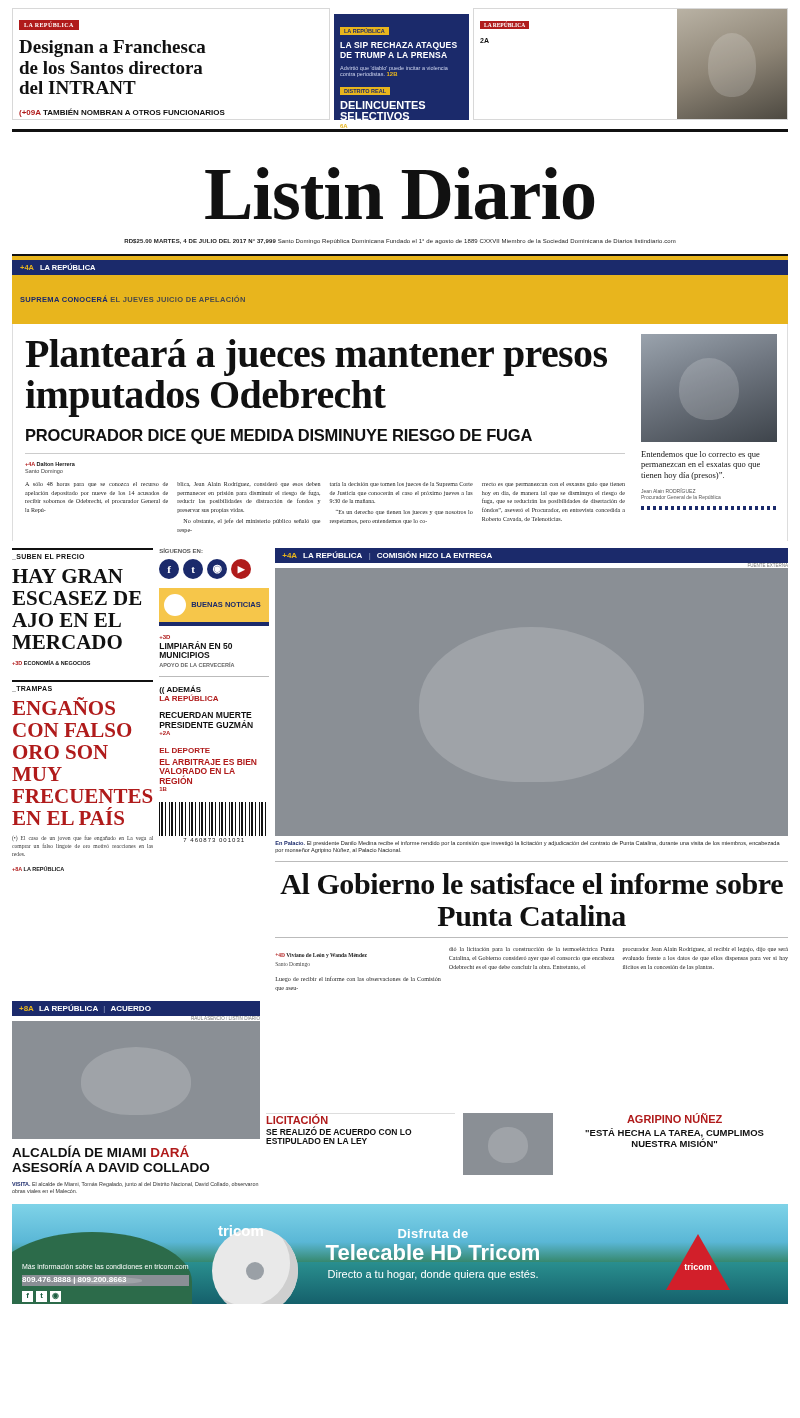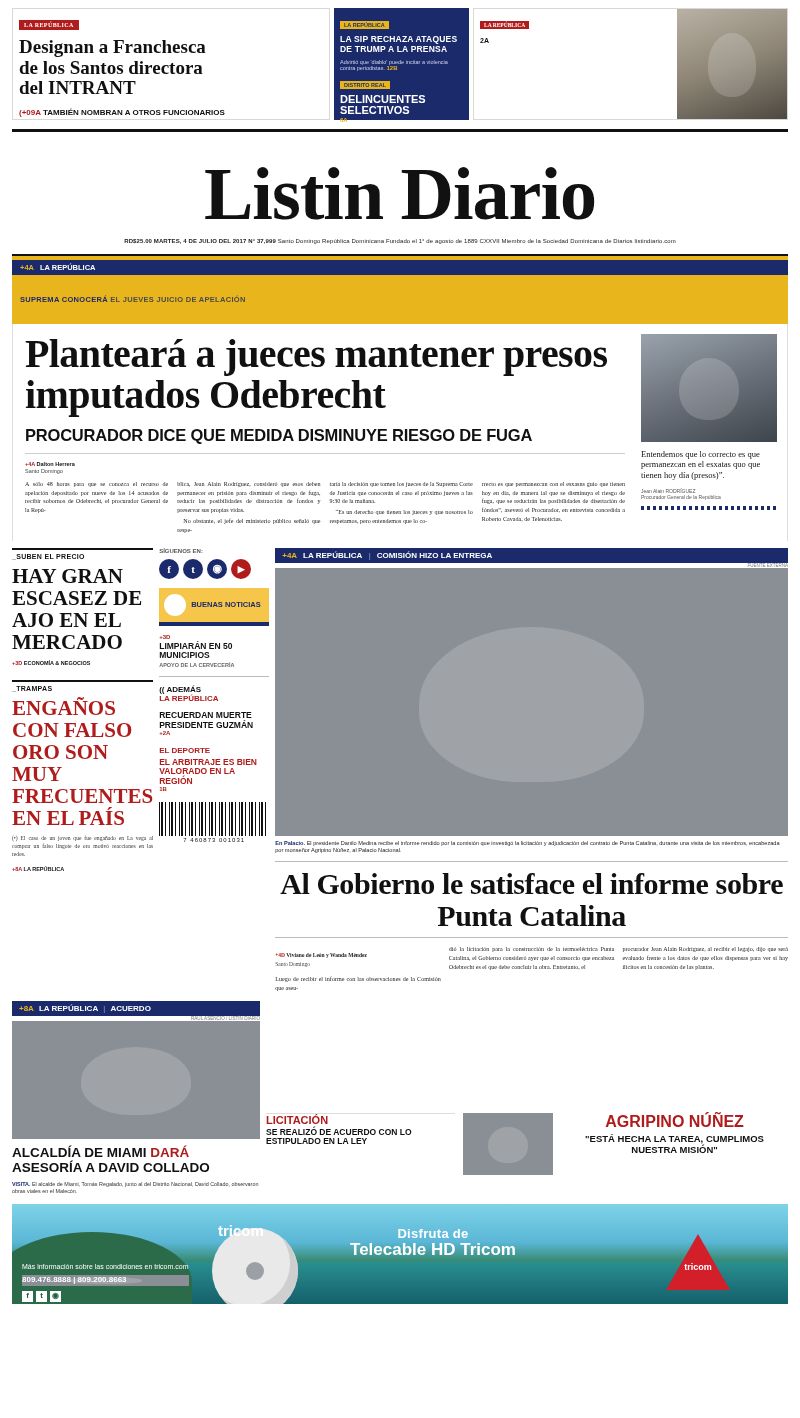--- a/index.html
+++ b/index.html
@@ -14,21 +14,21 @@
 
   
   .topstrip { display: flex; gap: 4px; height: 112px; }
   .ts-left { flex: 0 0 318px; background: #ffffff; border: 1px solid #d8d8d8; position: relative; padding: 4px 6px; }
   .ts-tag { background: #b01b1b; color: #fff; font-size: 6px; font-weight: bold; letter-spacing: .4px; padding: 2px 5px; display: inline-block; font-family: "Liberation Serif", serif;}
   .ts-head { font-family: "Liberation Serif", serif; font-weight: bold; font-size: 19px; line-height: 1.08; margin-top: 6px; color: #111; }
   .ts-sub { font-size: 8px; font-weight: bold; margin-top: 9px; color: #111; }
   .ts-sub .num { color: #b01b1b; }
   .ts-photo { position: absolute; right: 0; top: 0; bottom: 0; width: 110px; overflow: hidden; }
 
-  .ts-mid { flex: 0 0 135px; background: #1b2a6b; color: #fff; padding: 5px 6px; position: relative; }
+  .ts-mid { flex: 0 0 135px; background: #1b2a6b; color: #fff; padding: 5px 6px; position: relative; margin-top: 6px; }
   .ts-mid .kicker { background: #e8b51d; color: #1b2a6b; font-size: 5.5px; font-weight: bold; padding: 1px 4px; display: inline-block; }
   .ts-mid .h { font-size: 8.5px; font-weight: bold; line-height: 1.15; margin-top: 4px; letter-spacing: .2px; }
   .ts-mid .dek { font-size: 5.5px; line-height: 1.25; margin-top: 4px; color: #cfd6ef; }
   .ts-mid .pill { background: #e8b51d; color: #1b2a6b; font-size: 5.5px; font-weight: bold; padding: 1px 4px; display: inline-block; margin-top: 6px; }
   .ts-mid .h2 { font-size: 11px; font-weight: bold; line-height: 1.05; margin-top: 3px; }
   .ts-mid .pg { color: #e8b51d; font-size: 6px; font-weight: bold; }
 
   .ts-right { flex: 1; background: #ffffff; border: 1px solid #d8d8d8; position: relative; padding: 4px 6px; overflow:hidden; }
   .ts-right .tag { background: #b01b1b; color: #fff; font-size: 5.5px; font-weight: bold; padding: 1px 4px; display:inline-block; font-family:"Liberation Serif",serif;}
   .ts-right .h { font-family: "Liberation Sans", sans-serif; font-weight: bold; font-size: 11px; line-height: 1.08; margin-top: 5px; width: 96px; }
@@ -132,36 +132,36 @@
   .bl-h .red { color: #b01b1b; }
   .bl-cap { font-size: 5.4px; line-height: 1.35; margin-top: 6px; color:#333; }
   .bl-cap b { color:#1b2a6b; }
 
   .bottomcols { display:flex; gap: 8px; margin-top: 7px; }
   .bc { flex:1; font-family:"Liberation Serif",serif; font-size:6.1px; line-height:1.45; text-align: justify; color:#222;}
   .licit { background: #fff; border-top:1px solid #ddd; }
   .licit .t { color: #b01b1b; font-size: 11px; font-weight: bold; }
   .licit .s { font-size: 8.5px; font-weight: bold; line-height: 1.12; margin-top: 2px; }
   .agrip { text-align: center; }
-  .agrip .t { color: #b01b1b; font-size: 16px; font-weight: bold; }
+  .agrip .t { color: #b01b1b; font-size: 11px; font-weight: bold; }
   .agrip .s { font-size: 9.5px; font-weight: bold; line-height: 1.15; margin-top: 3px; }
 
   
   .ad { margin-top: 8px; height: 100px; position: relative; overflow: hidden;
         background: linear-gradient(180deg,#7fd3e8 0%, #5ab7d6 38%, #2f7f5a 62%, #1d5e41 100%); }
   .ad .water { position:absolute; left:0; right:0; bottom:0; height:42%; background: linear-gradient(180deg,#2a8f8f,#15606b); }
   .ad .hill { position:absolute; left:-20px; top:28%; width:200px; height:100px; background:#2c6b4a; border-radius:50% 50% 0 0; }
   .ad .dish { position:absolute; left:200px; top:24px; width:86px; height:86px; border-radius:50%; background:#e9e9e9; box-shadow: inset -8px -8px 0 #cfcfcf; }
   .ad .dish::after { content:""; position:absolute; left:34px; top:34px; width:18px; height:18px; border-radius:50%; background:#9aa0a6; }
   .ad .tri-logo { position:absolute; right: 58px; top: 30px; width: 64px; height: 58px; }
   .ad .tri-logo .tri { width:0;height:0;border-left:32px solid transparent;border-right:32px solid transparent;border-bottom:56px solid #d21f2a;}
   .ad .tri-logo .lbl { position:absolute; left:0; right:0; top:28px; text-align:center; color:#fff; font-size:9px; font-weight:bold;}
   .ad-text { position: absolute; left: 196px; top: 22px; right: 130px; text-align: center; color: #fff; }
   .ad-text .l1 { font-size: 13px; font-weight: bold; letter-spacing:.3px;}
-  .ad-text .l2 { font-size: 17px; font-weight: bold; line-height:1.05; }
+  .ad-text .l2 { font-size: 22px; font-weight: bold; line-height:1.05; }
   .ad-text .l3 { font-size: 11px; margin-top: 4px; }
   .ad-left { position:absolute; left: 10px; bottom: 2px; color: #fff; font-size: 7px; line-height: 1.35; }
   .ad-left .ph { font-size: 8px; font-weight: bold; margin-top: 3px; }
   .ad-soc { display:flex; gap:3px; margin-top:5px;}
   .ad-soc i { width:11px;height:11px;background:#fff;color:#1d5e41;font-size:8px;font-weight:bold;display:flex;align-items:center;justify-content:center;font-style:normal;}
   .ad-tricom { position:absolute; left:206px; top:18px; color:#fff; font-size:15px; font-weight:bold; }
 </style>
 </head>
 <body>
 
@@ -395,20 +395,21 @@
   </div>
 
   <div class="ad">
     <div class="water"></div>
     <div class="hill"></div>
     <div class="dish"></div>
     <div class="ad-tricom">tricom</div>
     <div class="ad-text">
       <div class="l1">Disfruta de</div>
       <div class="l2">Telecable HD Tricom</div>
+      <div class="l3">Directo a tu hogar, donde quiera que estés.</div>
     </div>
     <div class="tri-logo">
       <div class="tri"></div>
       <div class="lbl">tricom</div>
     </div>
     <div class="ad-left">
       <div>Más información sobre las condiciones en tricom.com</div>
       <div class="ph">809.476.8888 | 809.200.8663</div>
       <div class="ad-soc">
         <i>f</i>

